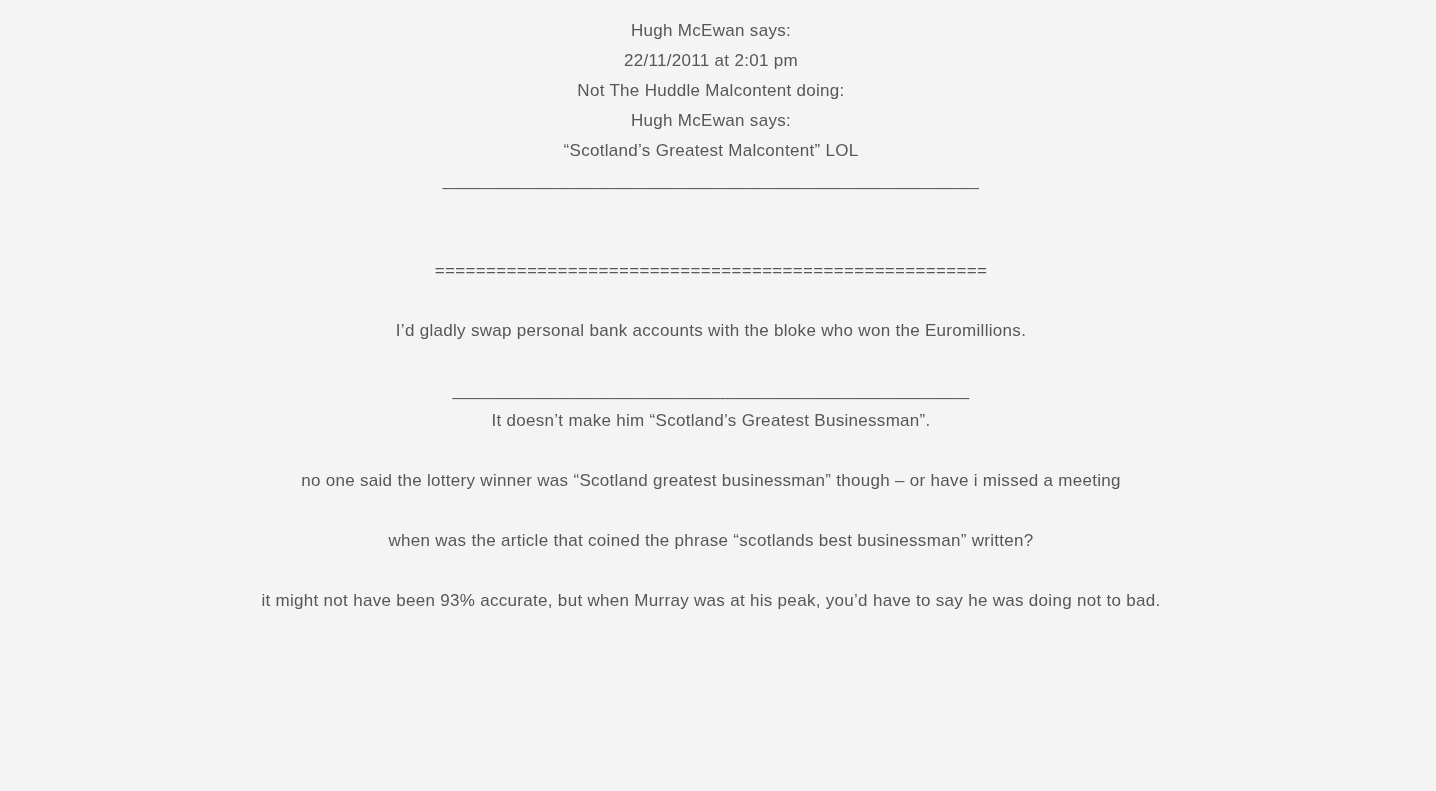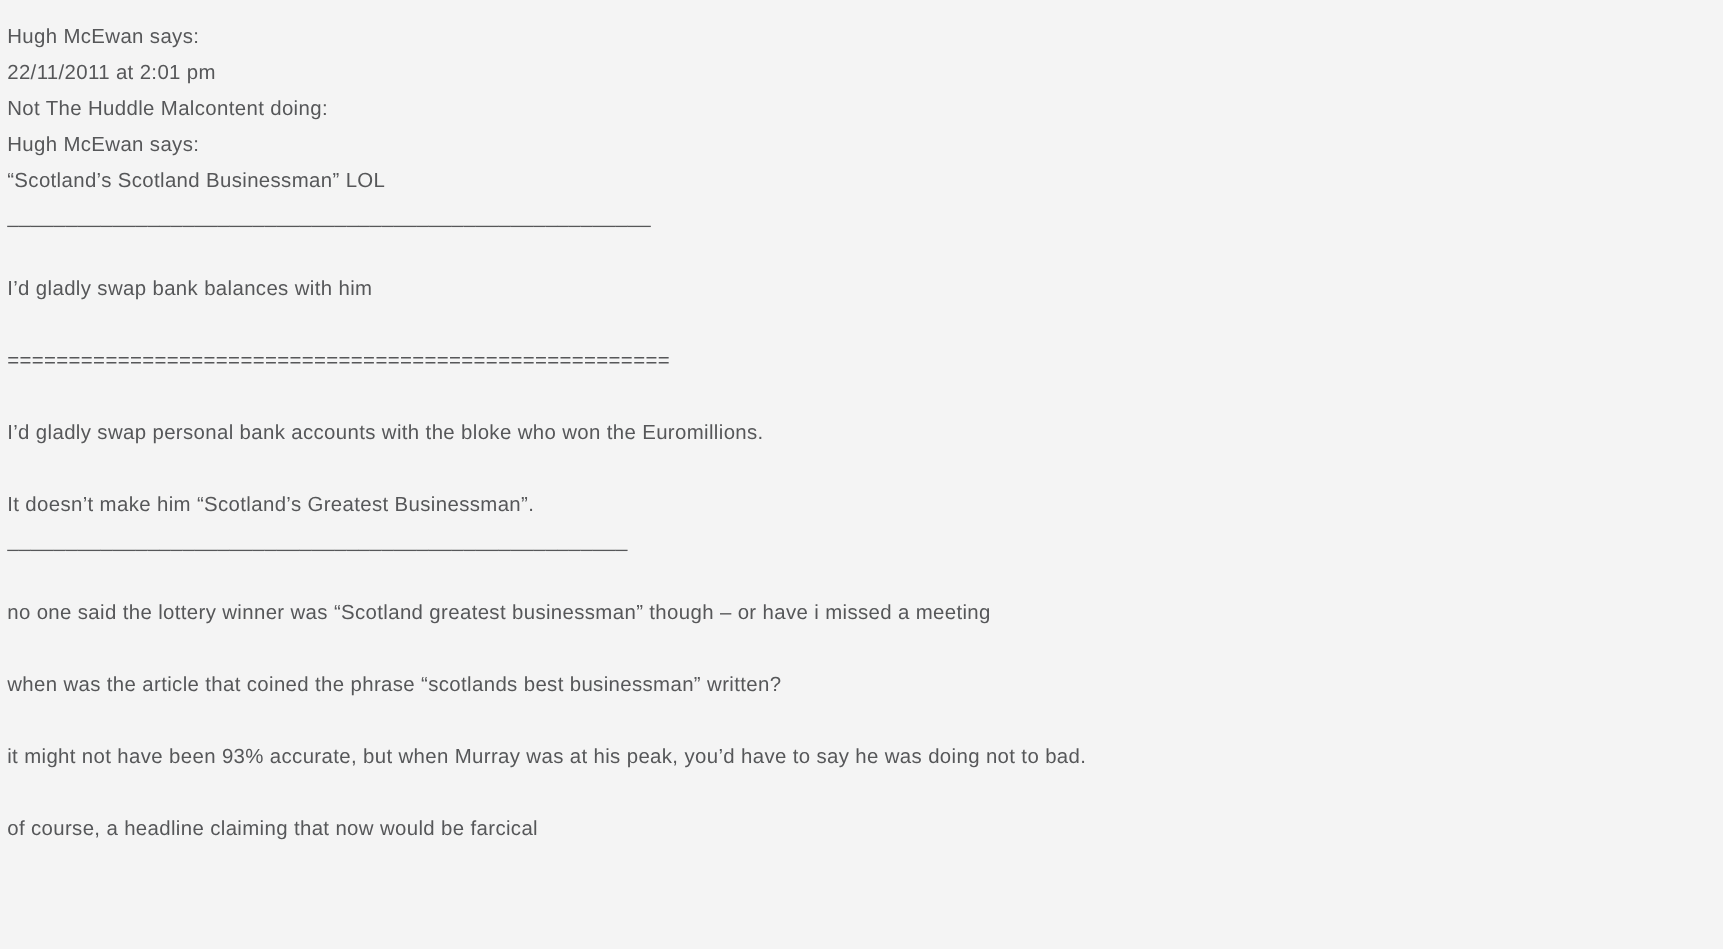--- a/index.html
+++ b/index.html
@@ -15,20 +15,21 @@
     color: #565759;
   }
   .page {
     position: relative;
     width: 1436px;
     height: 791px;
     box-sizing: border-box;
     padding: 16px 20px 0 6px;
     overflow: hidden;
     background: #f4f4f4;
+    text-align: center;
   }
   .line {
     height: 30px;
     white-space: nowrap;
     overflow: hidden;
   }
   .divider {
     
   }
 </style>
@@ -37,41 +38,39 @@
 
 <div class="page">
 
   <div class="line">Hugh McEwan says:</div>
   <div class="line">22/11/2011 at 2:01 pm</div>
 
   <div class="line">Not The Huddle Malcontent doing:</div>
 
   <div class="line">Hugh McEwan says:</div>
 
-  <div class="line">“Scotland’s Scotland Businessman” LOL</div>
+  <div class="line">“Scotland’s Greatest Malcontent” LOL</div>
   <div class="line divider">_______________________________________________________</div>
   <div class="line"></div>
 
-  <div class="line">I’d gladly swap bank balances with him</div>
   <div class="line"></div>
 
   <div class="line divider">======================================================</div>
   <div class="line"></div>
 
   <div class="line">I’d gladly swap personal bank accounts with the bloke who won the Euromillions.</div>
   <div class="line"></div>
 
+  <div class="line divider">_____________________________________________________</div>
   <div class="line">It doesn’t make him “Scotland’s Greatest Businessman”.</div>
-  <div class="line divider">_____________________________________________________</div>
   <div class="line"></div>
 
   <div class="line">no one said the lottery winner was “Scotland greatest businessman” though – or have i missed a meeting</div>
   <div class="line"></div>
 
   <div class="line">when was the article that coined the phrase “scotlands best businessman” written?</div>
   <div class="line"></div>
 
   <div class="line">it might not have been 93% accurate, but when Murray was at his peak, you’d have to say he was doing not to bad.</div>
   <div class="line"></div>
 
-  <div class="line">of course, a headline claiming that now would be farcical</div>
 
 </div>
 
 </body></html>

